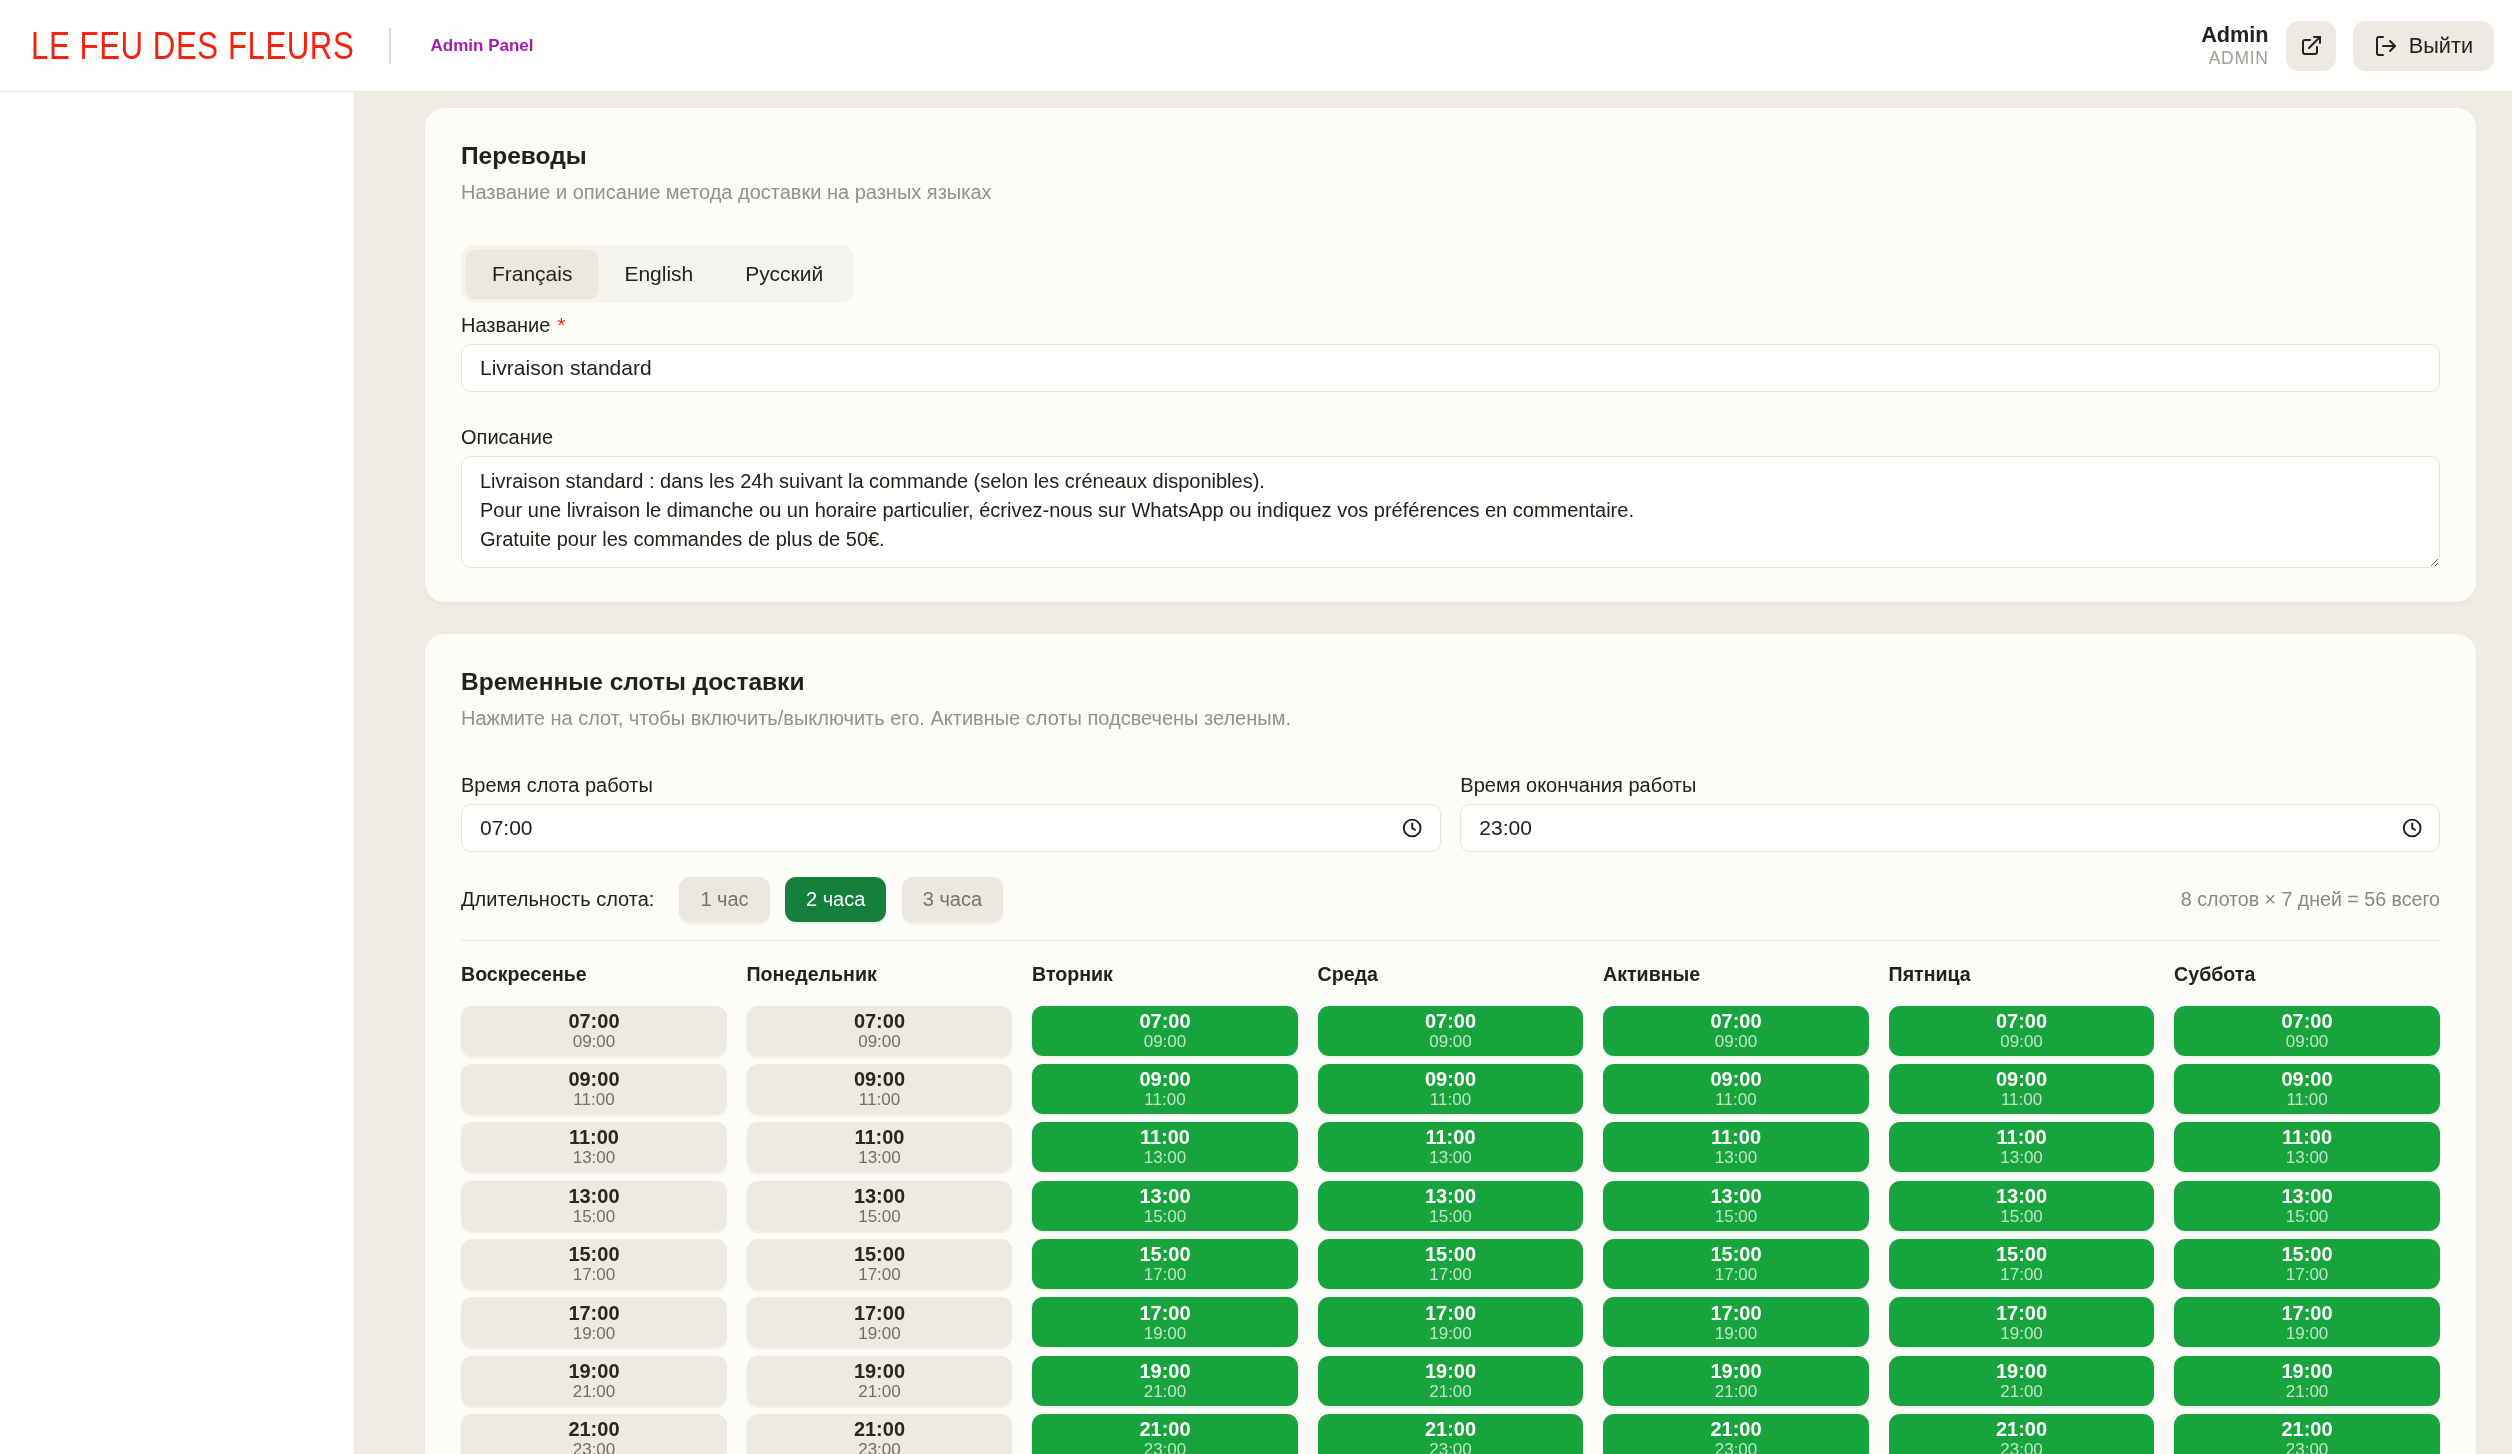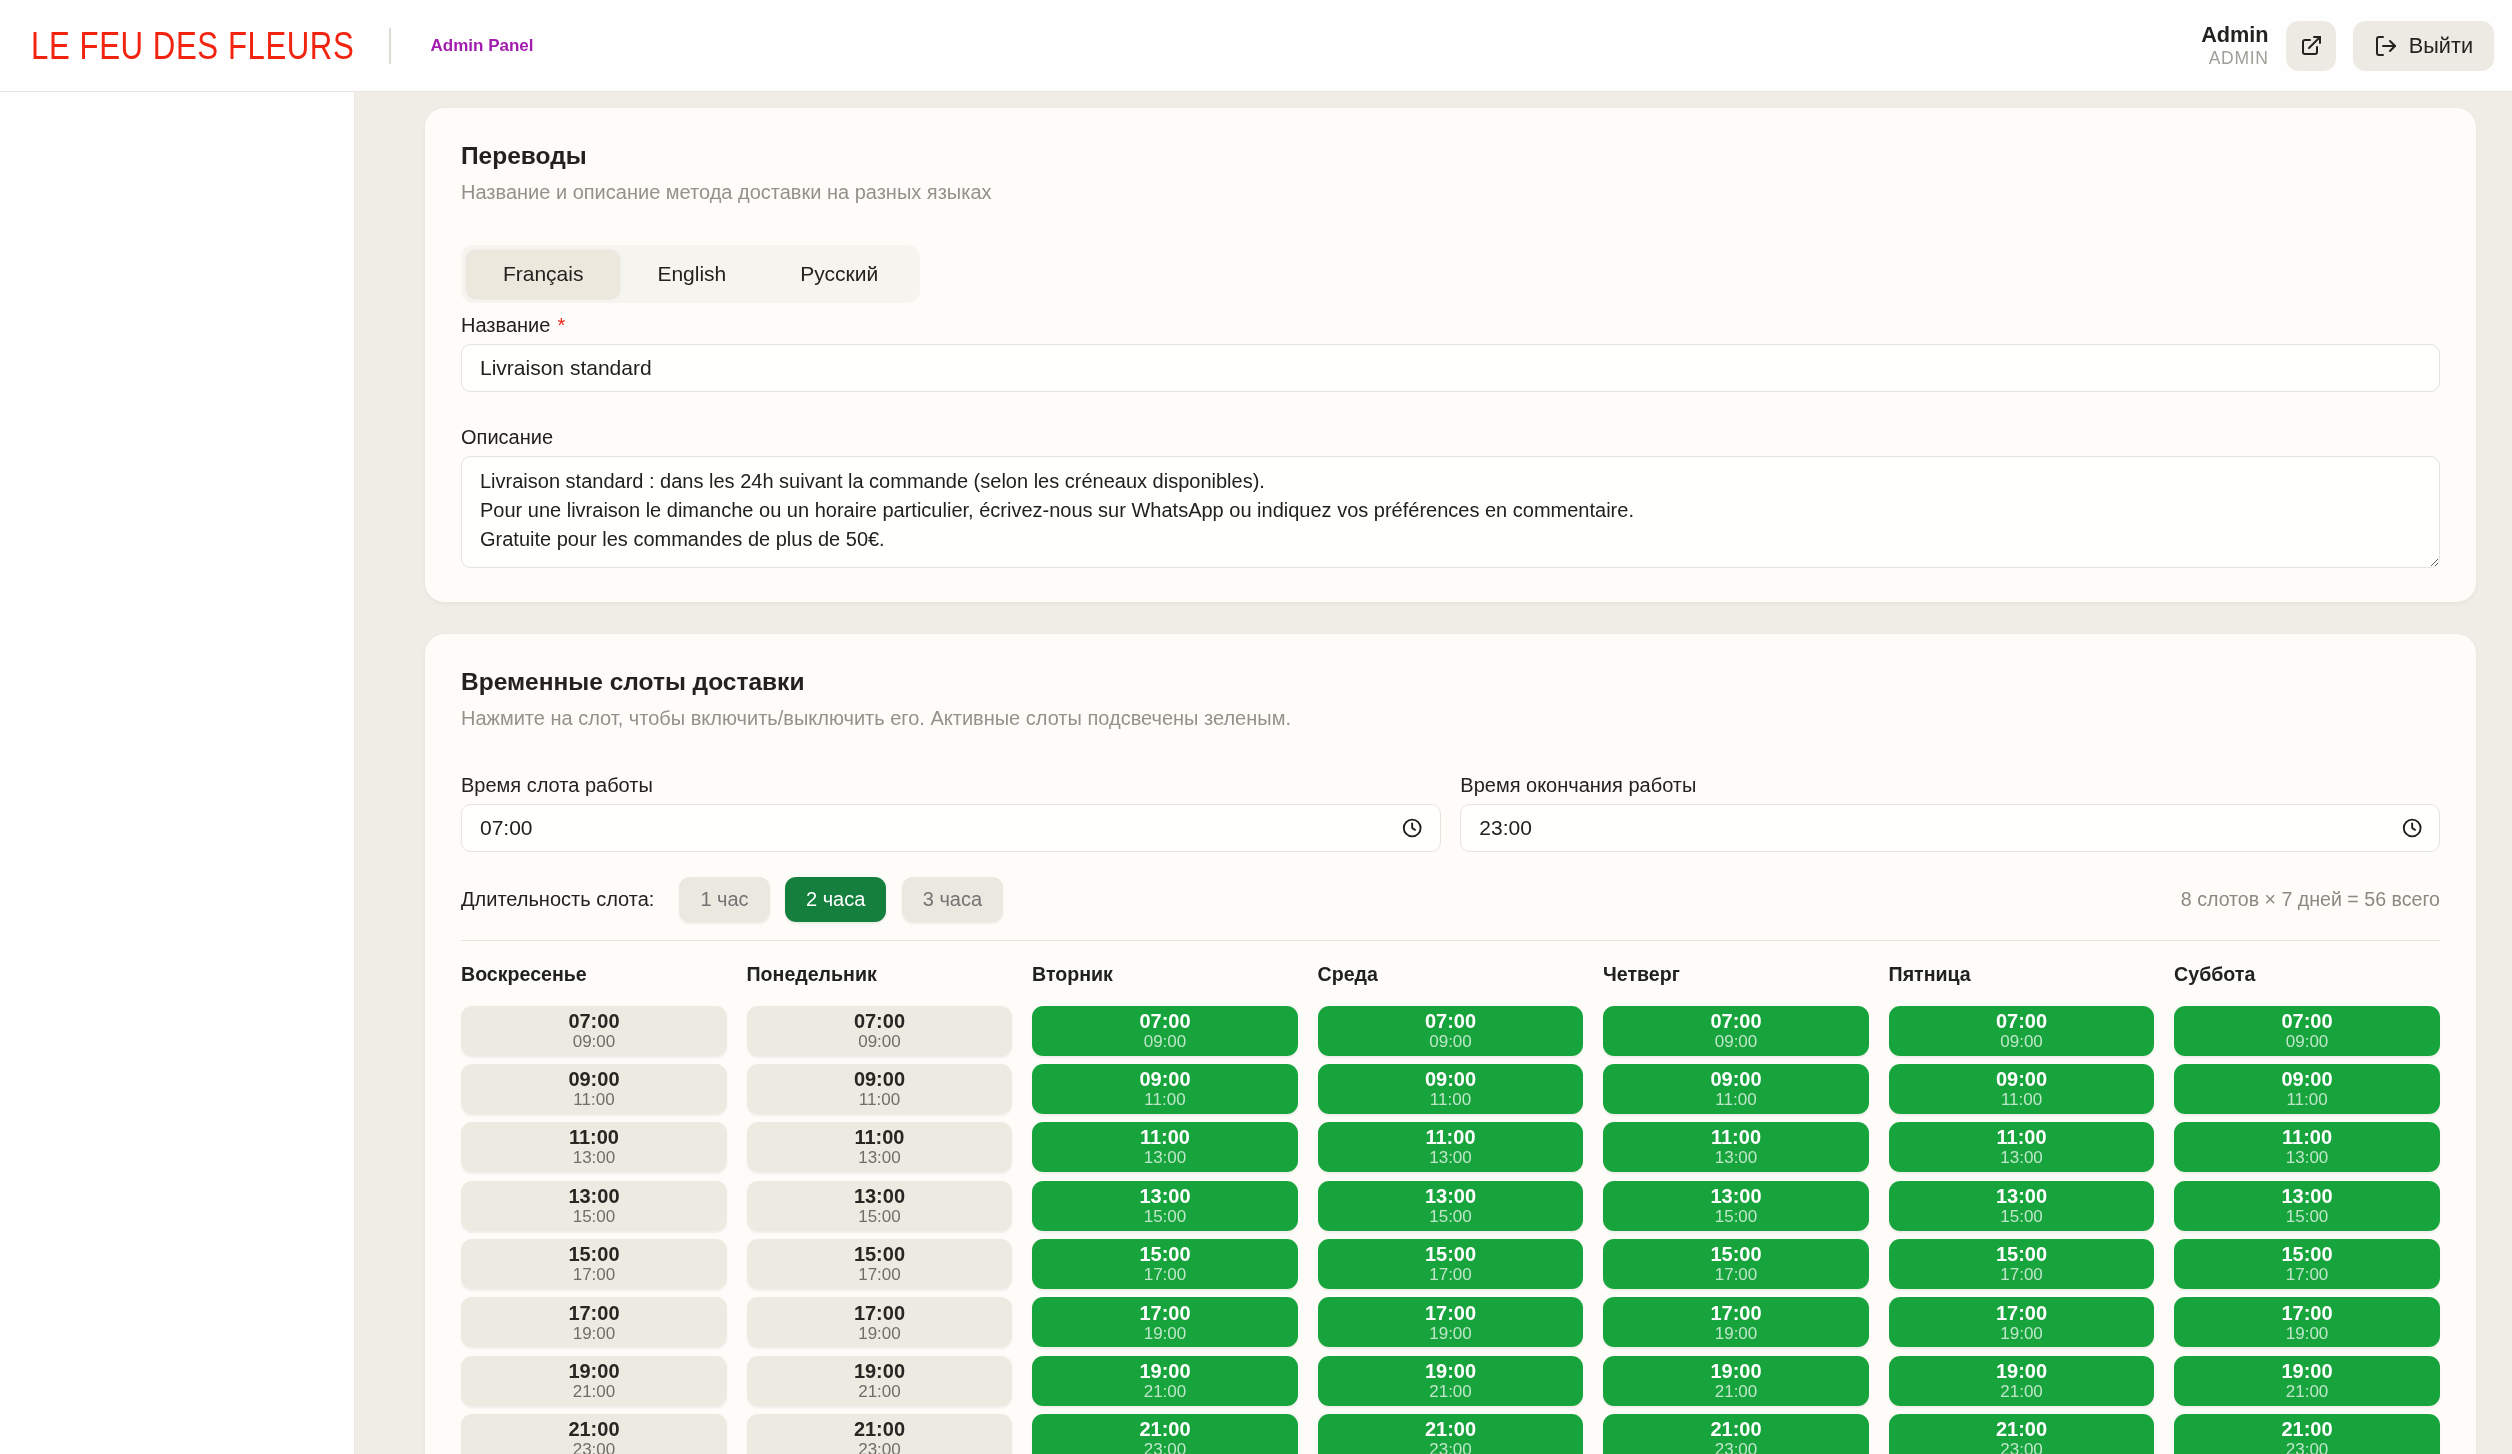--- a/index.html
+++ b/index.html
@@ -85,21 +85,21 @@
     display: inline-flex;
     background: #f6f4ee;
     border-radius: 12.6px;
     padding: 4.9px;
     margin-top: 41px;
   }
   .tab {
     border: none; background: transparent;
     font-family: inherit;
     font-size: 21px; color: #23221f;
-    padding: 12px 37px;
+    padding: 12px 26px;
     border-radius: 9.8px;
     cursor: pointer;
     white-space: nowrap;
   }
   .tab.active { background: #ece8de; box-shadow: 0 0.7px 2.1px rgba(60,55,40,0.10); }
 
   .field-label { display: block; font-size: 20px; color: #22211e; margin-top: 11.2px; margin-bottom: 7px; }
   .field-label .req { color: #f2230f; margin-left: 7px; }
   .field-label.mt-lg { margin-top: 34px; }
 
@@ -436,21 +436,21 @@
             <div class="slot-cell active">
               <span class="slot-start">19:00</span>
               <span class="slot-end">21:00</span>
             </div>
             <div class="slot-cell active">
               <span class="slot-start">21:00</span>
               <span class="slot-end">23:00</span>
             </div>
           </div>
           <div class="day-col">
-            <div class="day-name">Четверг</div>
+            <div class="day-name">Активные</div>
             <div class="slot-cell active">
               <span class="slot-start">07:00</span>
               <span class="slot-end">09:00</span>
             </div>
             <div class="slot-cell active">
               <span class="slot-start">09:00</span>
               <span class="slot-end">11:00</span>
             </div>
             <div class="slot-cell active">
               <span class="slot-start">11:00</span>

